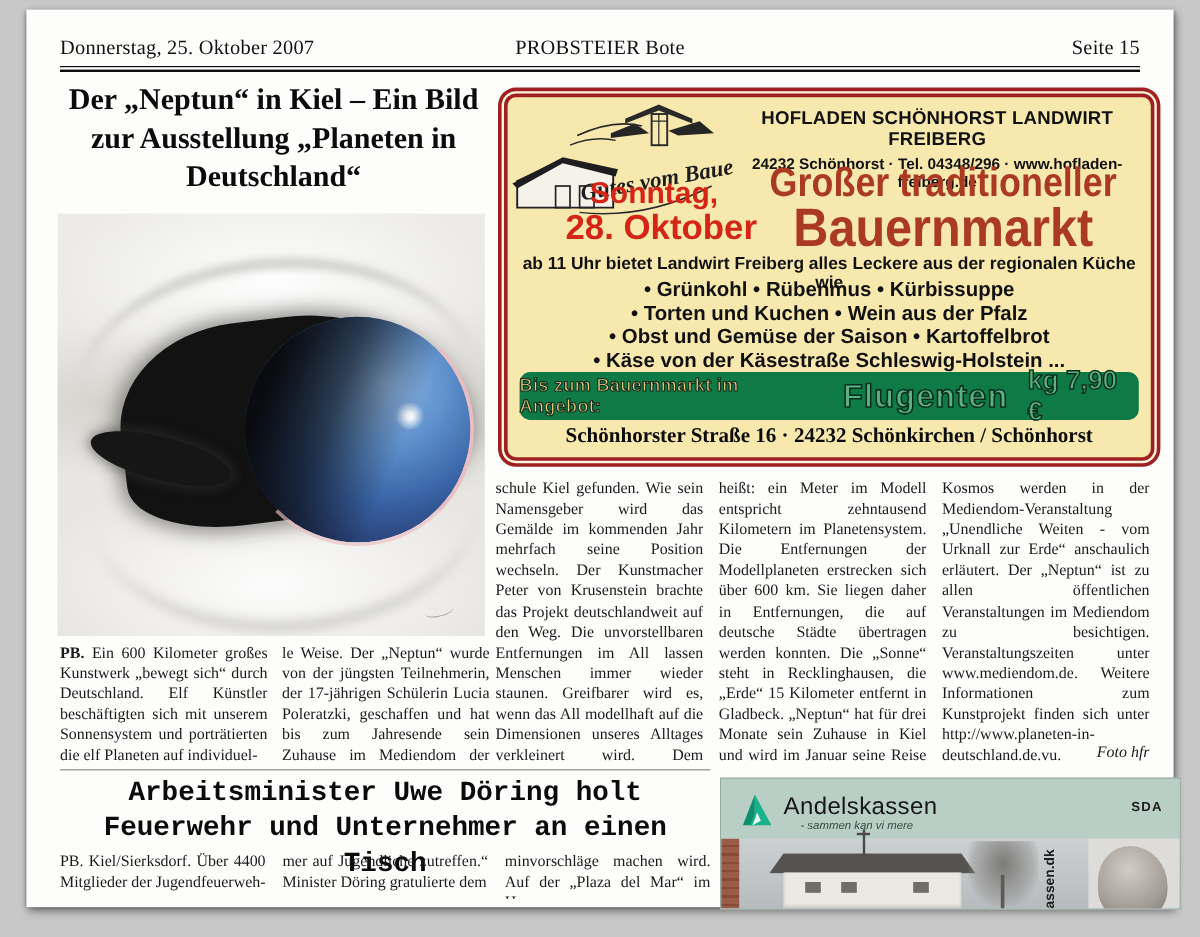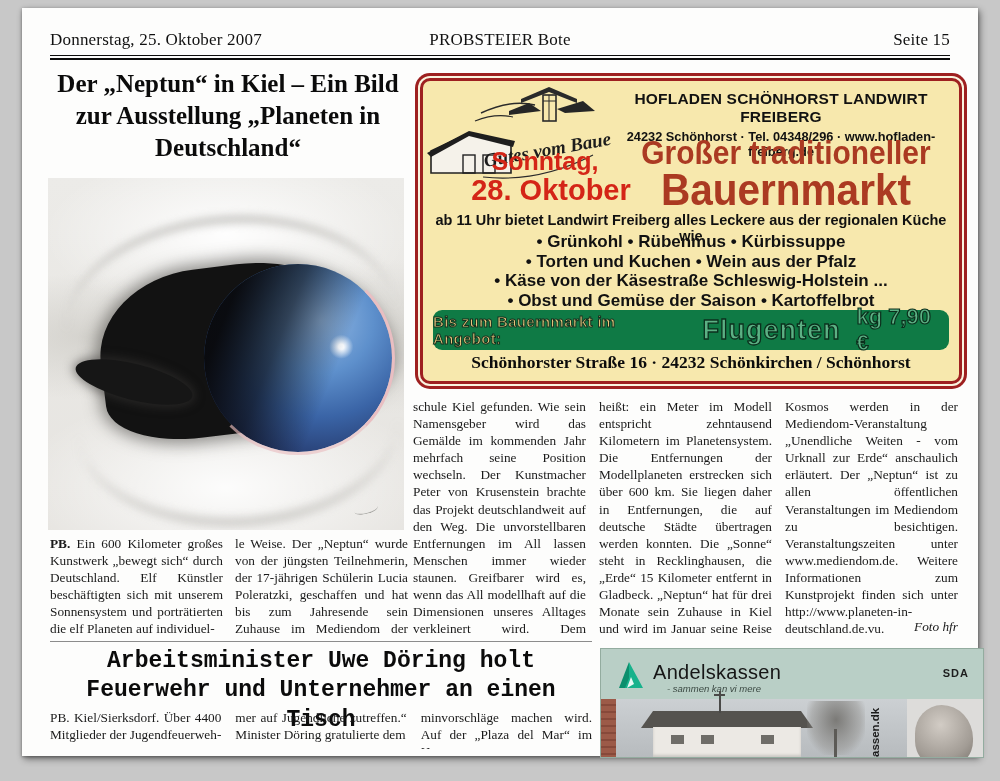--- a/index.html
+++ b/index.html
@@ -242,22 +242,22 @@
       <div class="ad-title">
         <div class="ad-title-1">Großer traditioneller</div>
         <div class="ad-title-2">Bauernmarkt</div>
       </div>
 
       <div class="ad-intro">ab 11 Uhr bietet Landwirt Freiberg alles Leckere aus der regionalen Küche wie</div>
 
       <div class="ad-items">
         <div>• Grünkohl • Rübenmus • Kürbissuppe</div>
         <div>• Torten und Kuchen • Wein aus der Pfalz</div>
+        <div>• Obst und Gemüse der Saison • Kartoffelbrot</div>
         <div>• Käse von der Käsestraße Schleswig-Holstein ...</div>
-        <div>• Obst und Gemüse der Saison • Kartoffelbrot</div>
       </div>
 
       <div class="ad-banner">
         <span class="offer-label">Bis zum Bauernmarkt im Angebot:</span>
         <span class="offer-product">Flugenten</span>
         <span class="offer-price">kg 7,90 €</span>
       </div>
 
       <div class="ad-footer">Schönhorster Straße 16 · 24232 Schönkirchen / Schönhorst</div>
     </div>

